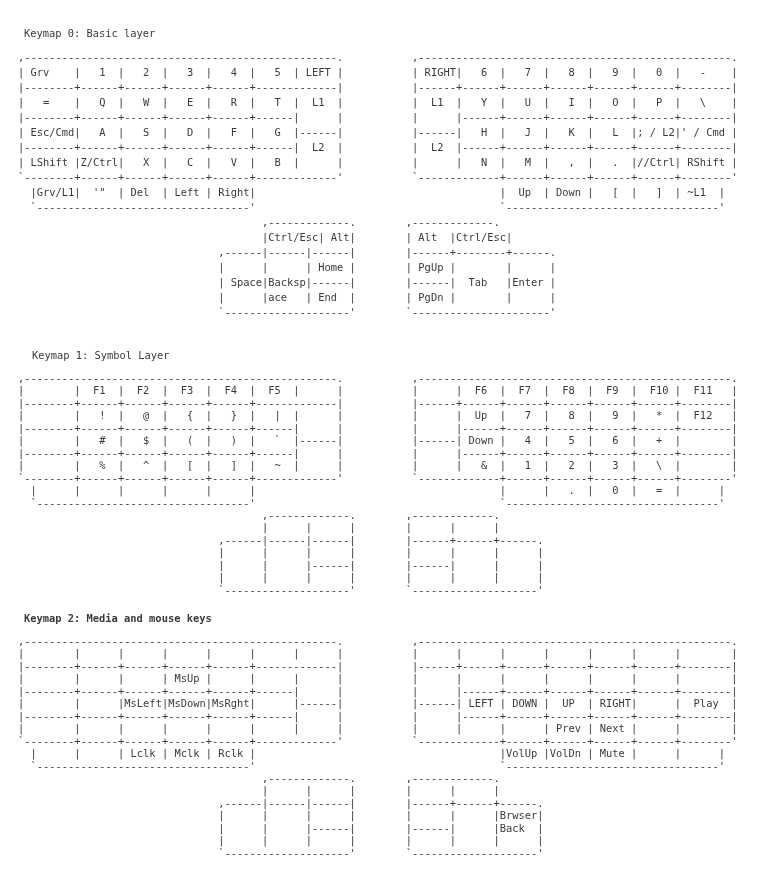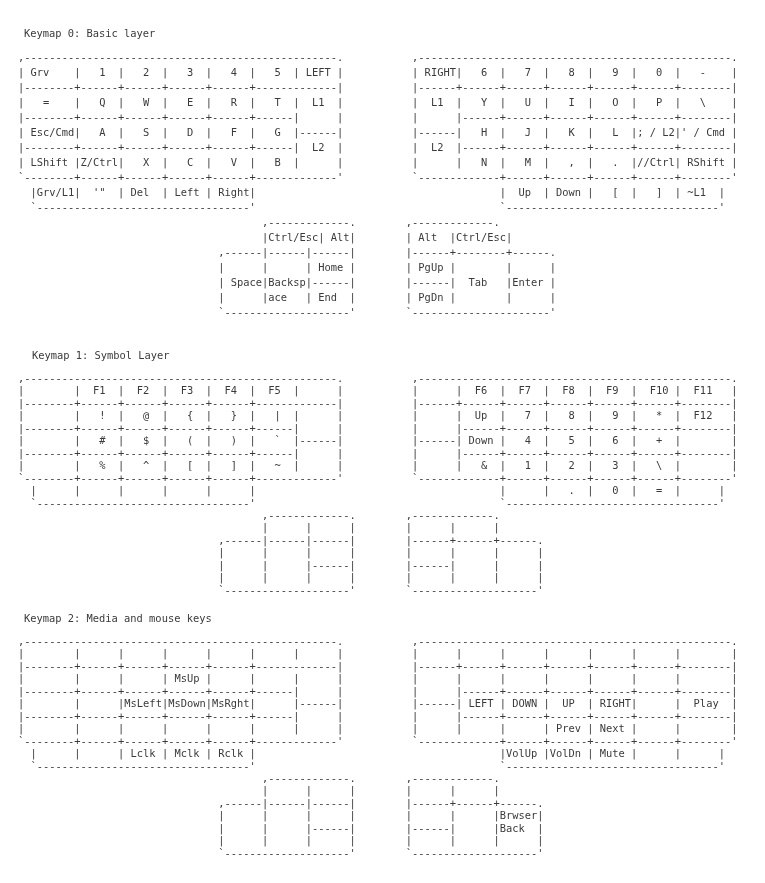--- a/index.html
+++ b/index.html
@@ -23,21 +23,21 @@
     left:18px;
     margin:0;
     font-size:10.4px;
     white-space:pre;
     font-family:"DejaVu Sans Mono", monospace;
   }
   .s0 .heading{top:27px;text-align:right;}
   .s0 .art{top:50px;line-height:15px;}
   .s1 .heading{top:349px;padding-left:8px;}
   .s1 .art{top:372px;line-height:12.45px;}
-  .s2 .heading{top:612px;}
+  .s2 .heading{top:612px;font-weight:bold;}
   .s2 .art{top:635px;line-height:12.45px;}
 </style>
 </head>
 <body>
 
 <div class="page">
 
   <section class="sec s0">
     <div class="heading">Keymap 0: Basic layer</div>
     <pre class="art">,--------------------------------------------------.           ,--------------------------------------------------.

